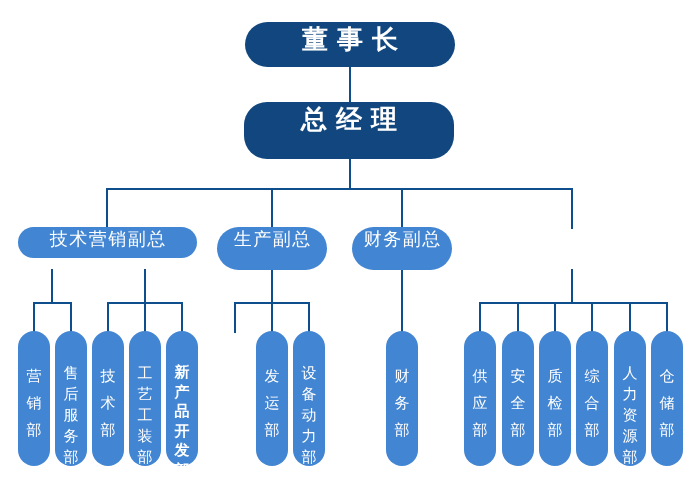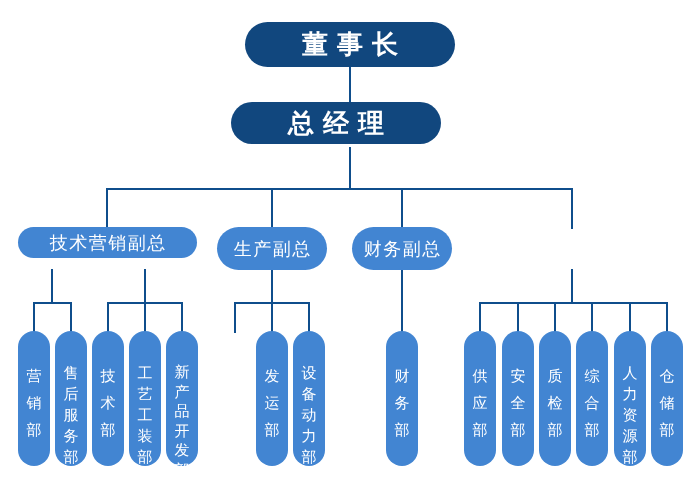--- a/index.html
+++ b/index.html
@@ -7,41 +7,41 @@
     position:relative; width:700px; height:500px;
     background:var(--bg,#ffffff); overflow:hidden;
     font-family:"Liberation Sans", sans-serif;
   }
   
   .vl, .hl { position:absolute; background:var(--line,#0F4E8C); }
   .vl { width:2px; }
   .hl { height:2px; }
   
   .pill {
-    position:absolute; display:flex; align-items:center; justify-content:center;
+    position:absolute; display:flex; align-items:flex-start; justify-content:center;
     color:var(--txt,#ffffff); box-sizing:border-box; white-space:nowrap;
   }
   .exec {
     background:var(--exec,#11477E); border-radius:23px;
     font-size:26px; font-weight:700; letter-spacing:9px; padding-left:9px;
   }
   .vp {
     background:var(--mgr,#4285D2); border-radius:22px;
     font-size:18px; font-weight:400; letter-spacing:1.5px; padding-left:1.5px;
   }
   .dept {
     position:absolute; width:32px; height:135px; top:331px;
     background:var(--mgr,#4285D2); border-radius:16px;
     color:var(--txt,#ffffff); font-size:15px; text-align:center;
     padding-top:15px; box-sizing:border-box;
   }
   .dept .vtxt { display:block; width:17px; margin:16px auto; word-break:break-all; }
   .lh3 .vtxt { line-height:27px; }
   .lh5 .vtxt { line-height:21px; }
-  .lh6 .vtxt { line-height:19.5px; }
+  .lh6 .vtxt { line-height:19.5px;font-weight:bold; }
 </style>
 </head>
 <body>
 
 <div class="canvas" style="--exec: #11477E; --mgr: #4285D2; --line: #0F4E8C; --txt: #FFFFFF; --bg: #FFFFFF;">
 
   <div class="vl" style="left:349px;top:67px;height:35px"></div>
 
   <div class="vl" style="left:349px;top:147px;height:43px"></div>
   <div class="hl" style="left:106px;top:188px;width:467px"></div>
@@ -74,21 +74,21 @@
   <div class="vl" style="left:479px;top:302px;height:31px"></div>
   <div class="vl" style="left:517px;top:302px;height:31px"></div>
   <div class="vl" style="left:554px;top:302px;height:31px"></div>
   <div class="vl" style="left:591px;top:302px;height:31px"></div>
   <div class="vl" style="left:629px;top:302px;height:31px"></div>
   <div class="vl" style="left:666px;top:302px;height:31px"></div>
 
   <div class="pill exec" style="left:245px;top:22px;width:210px;height:45px">
     <span>董事长</span>
   </div>
-  <div class="pill exec" style="left:231px;top:102px;width:210px;height:42px">
+  <div class="pill exec" style="left:244px;top:102px;width:210px;height:57px">
     <span>总经理</span>
   </div>
 
   <div class="pill vp" style="left:18px;top:227px;width:179px;height:31px">
     <span>技术营销副总</span>
   </div>
   <div class="pill vp" style="left:217px;top:227px;width:110px;height:43px">
     <span>生产副总</span>
   </div>
   <div class="pill vp" style="left:352px;top:227px;width:100px;height:43px">

